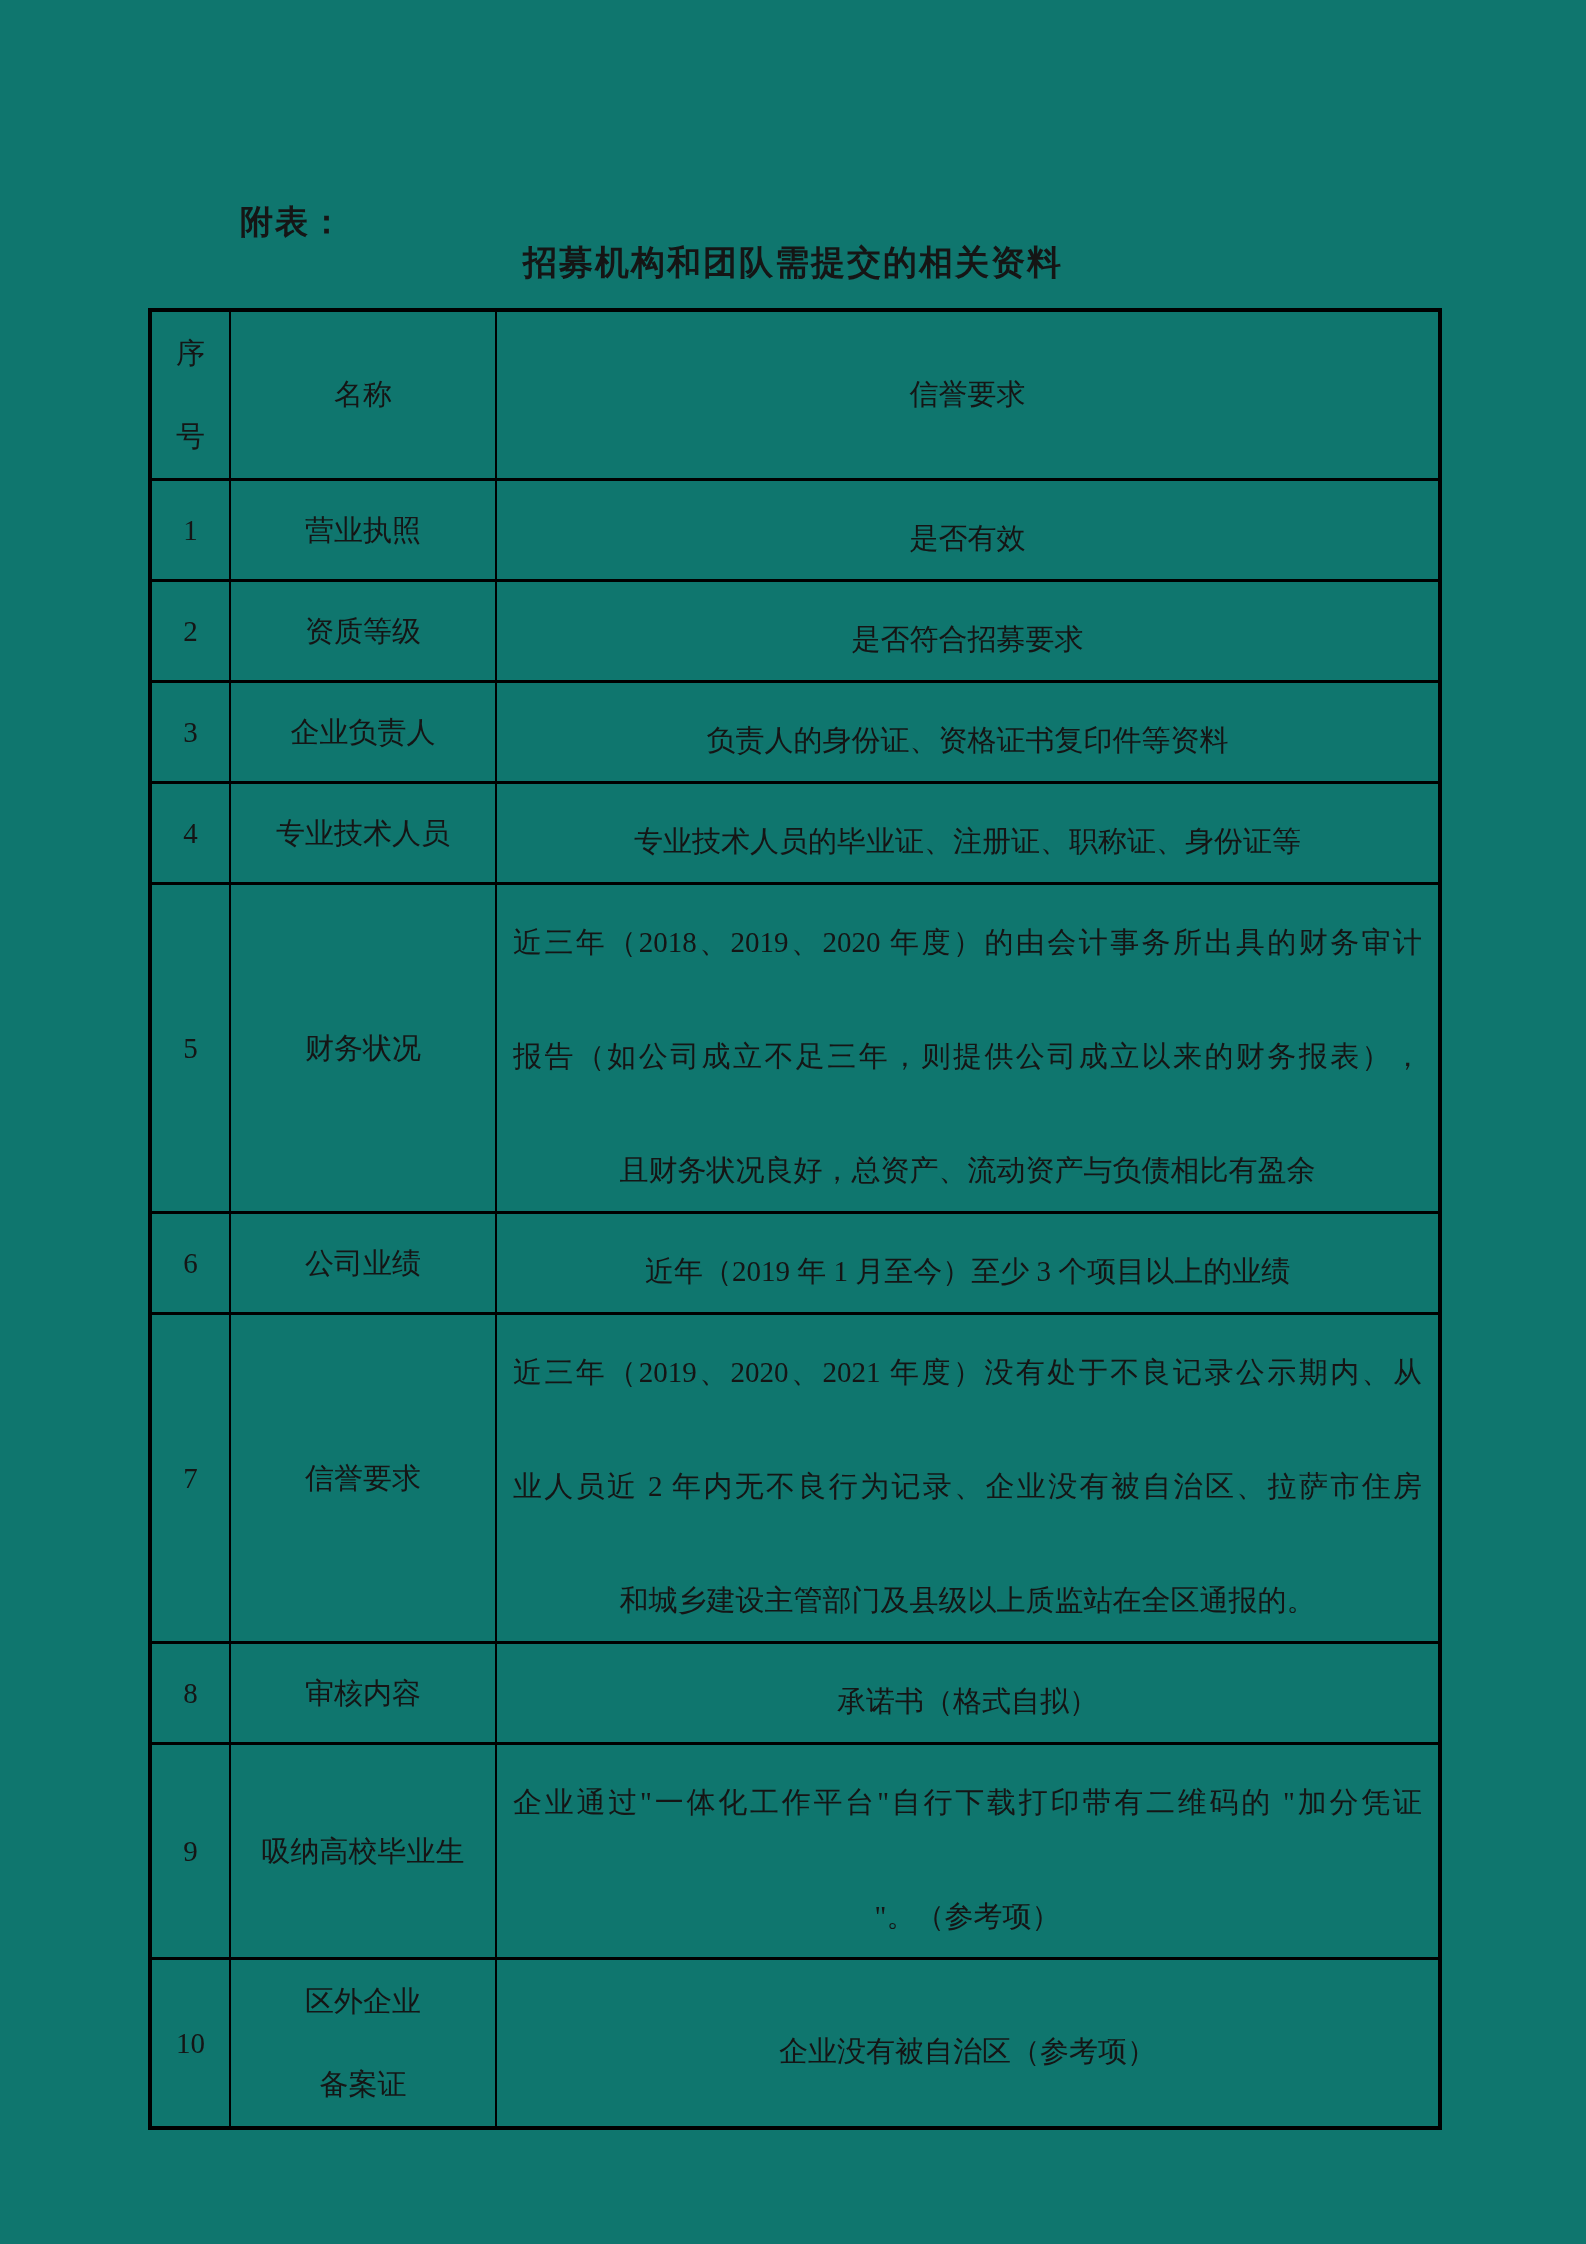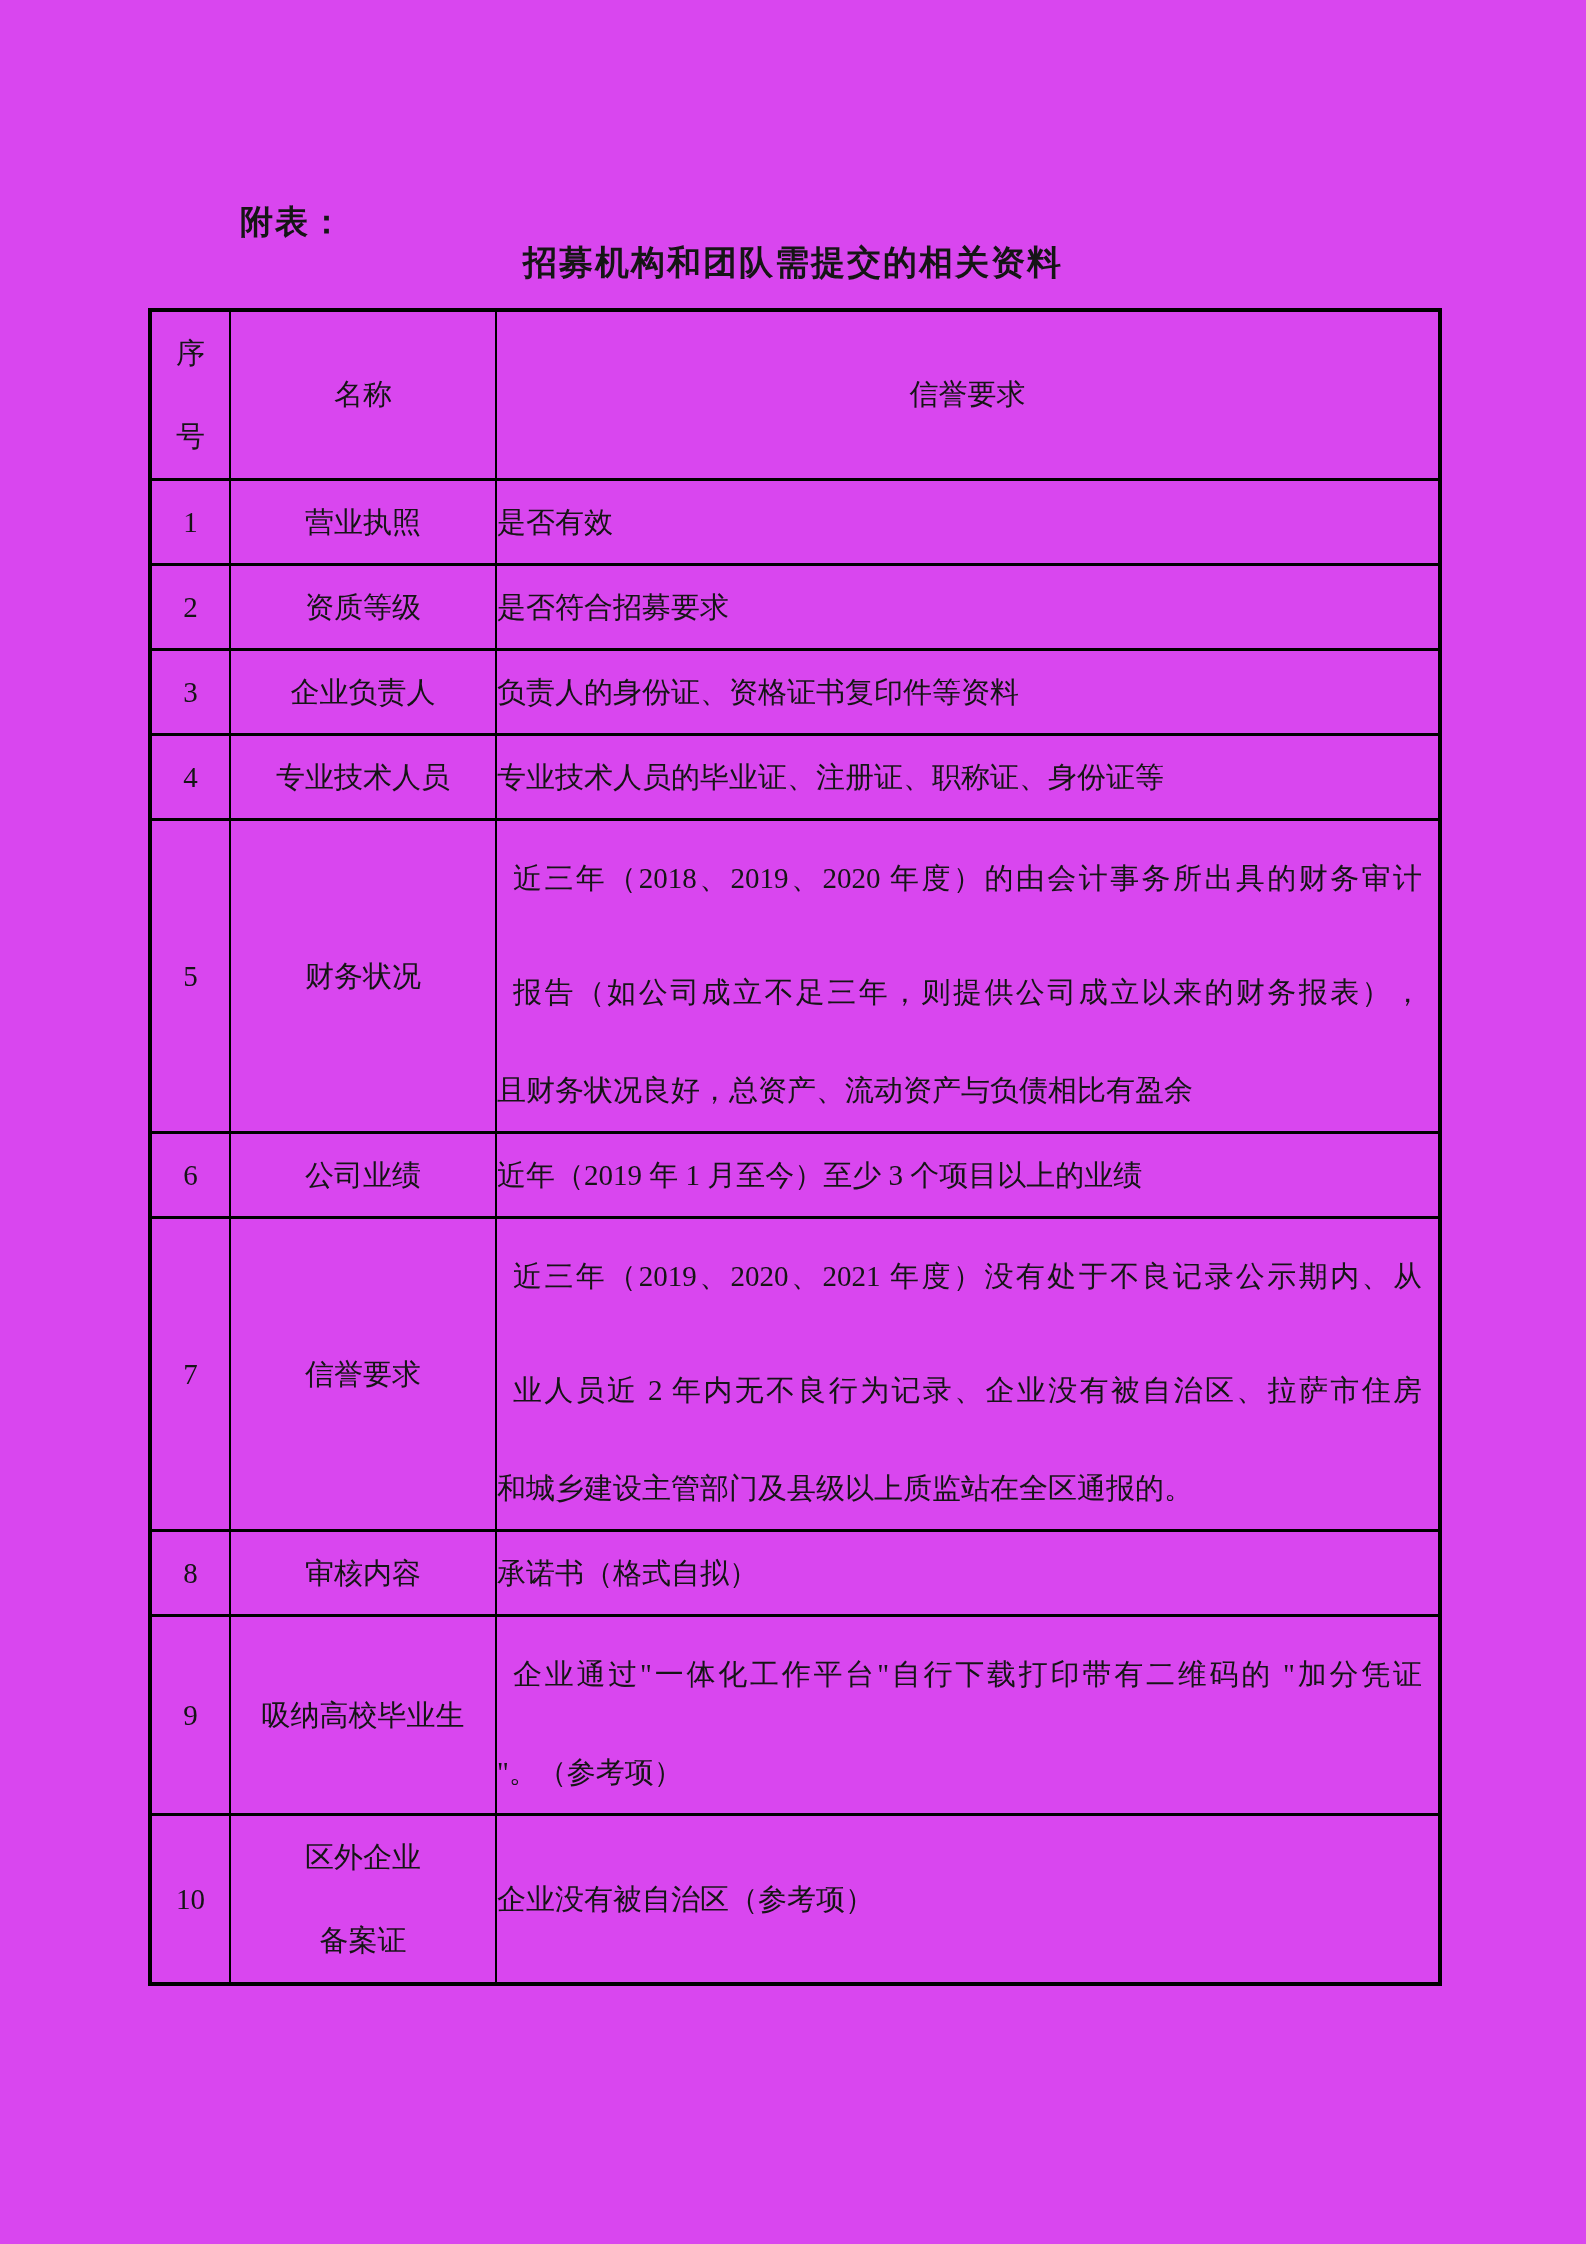--- a/index.html
+++ b/index.html
@@ -4,21 +4,21 @@
 <style>
   html, body {
     margin: 0;
     padding: 0;
     background: #ffffff;
   }
   .page {
     position: relative;
     width: 1586px;
     height: 2244px;
-    background: #d946ef;
+    background: #0f766e;
     font-family: "Liberation Serif", "DejaVu Serif", serif;
     color: #151515;
     overflow: hidden;
   }
   .content {
     margin-left: 148px;
     width: 1290px;
   }
   .appendix-label {
     padding-top: 202px;
@@ -63,21 +63,22 @@
     height: 83px;
     line-height: 83px;
     text-align: center;
   }
   .fill {
     text-align: justify;
     text-align-last: justify;
     padding: 16px 16px;
   }
   .center {
-    text-align: left;
+    text-align: center;
+    margin-top: 16px;
   }
 </style>
 </head>
 <body>
 
 <div class="page">
   <div class="content">
 
     <div class="appendix-label">附表：</div>
 

